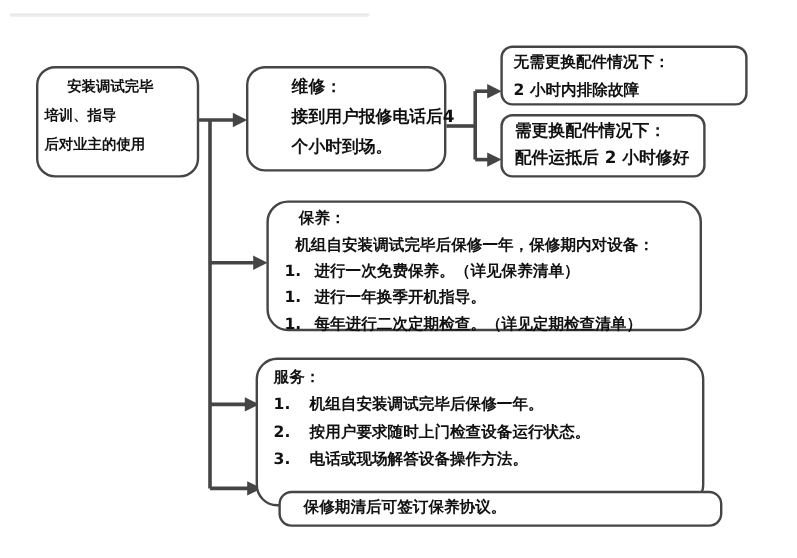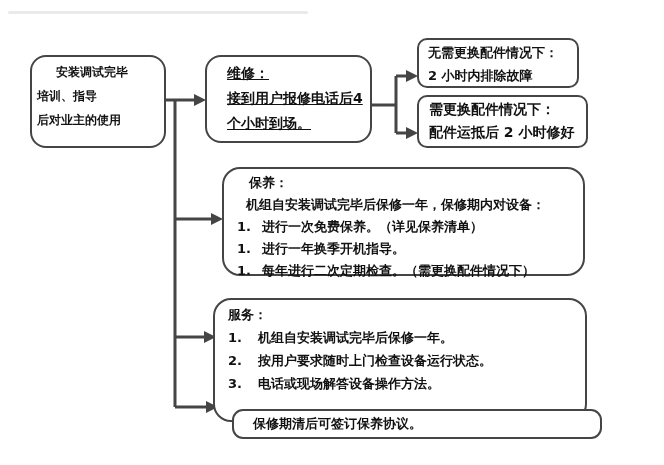--- a/index.html
+++ b/index.html
@@ -27,23 +27,23 @@
     border:2.5px solid var(--line);
     background:var(--background);
   }
   .ln{white-space:pre;}
   
   .node-training{left:30px;top:55px;width:136px;height:93px;border-radius:16px;
     font-size:12px;line-height:24px;padding:3px 2px 0 5px;}
   .node-training .ln.first{padding-left:19px;}
   
   .node-repair{left:205px;top:55px;width:167px;height:88px;border-radius:16px;
-    font-size:14px;line-height:25px;padding:4px 2px 0 20px;text-decoration:underline;}
+    font-size:14px;line-height:25px;padding:4px 2px 0 36px;}
   
-  .node-noparts{left:417px;top:38px;width:162px;height:50px;border-radius:10px;
+  .node-noparts{left:417px;top:38px;width:206px;height:50px;border-radius:10px;
     font-size:13px;line-height:23px;padding:1px 2px 0 9px;}
   .node-parts{left:417px;top:95px;width:171px;height:53px;border-radius:10px;
     font-size:14px;line-height:23px;padding:1px 2px 0 10px;}
   
   .node-maintenance{left:222px;top:167px;width:363px;height:109px;border-radius:18px;
     font-size:13px;line-height:22px;padding:3px 4px 0 13px;}
   .node-maintenance .title{margin-left:12px;}
   .node-maintenance .intro{margin-left:9px;}
   
   .node-service{left:213px;top:298px;width:374px;height:124px;border-radius:18px;
@@ -113,21 +113,21 @@
     <div class="item">
       <span class="num">1.</span>
       <span class="txt">进行一次免费保养。（详见保养清单）</span>
     </div>
     <div class="item">
       <span class="num">1.</span>
       <span class="txt">进行一年换季开机指导。</span>
     </div>
     <div class="item">
       <span class="num">1.</span>
-      <span class="txt">每年进行二次定期检查。（需更换配件情况下）</span>
+      <span class="txt">每年进行二次定期检查。（详见定期检查清单）</span>
     </div>
   </div>
 
   <div class="node node-service">
     <div class="ln">服务：</div>
     <div class="item">
       <span class="num">1.</span>
       <span class="txt">机组自安装调试完毕后保修一年。</span>
     </div>
     <div class="item">

